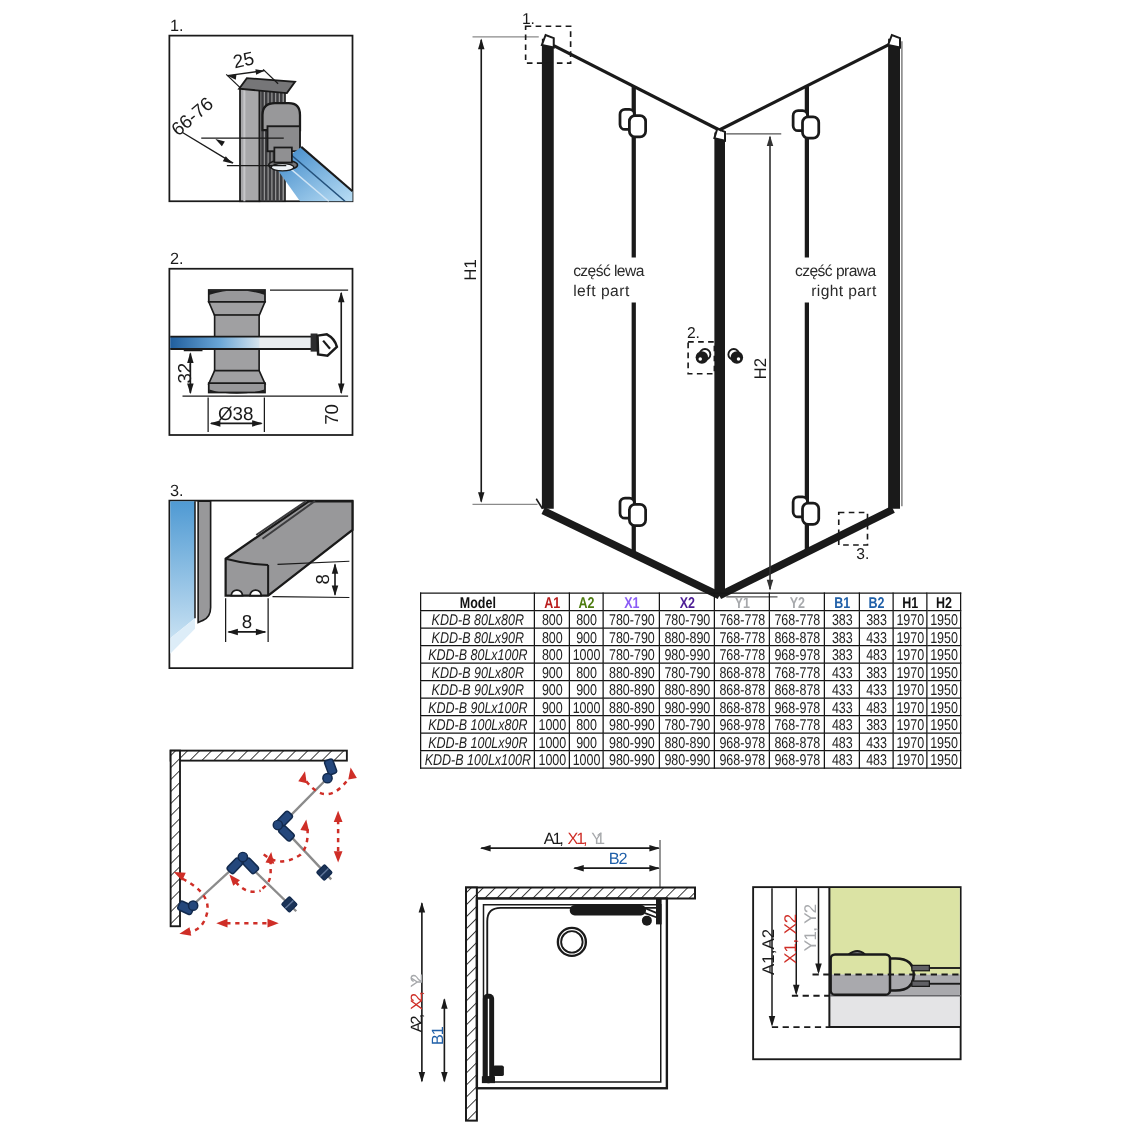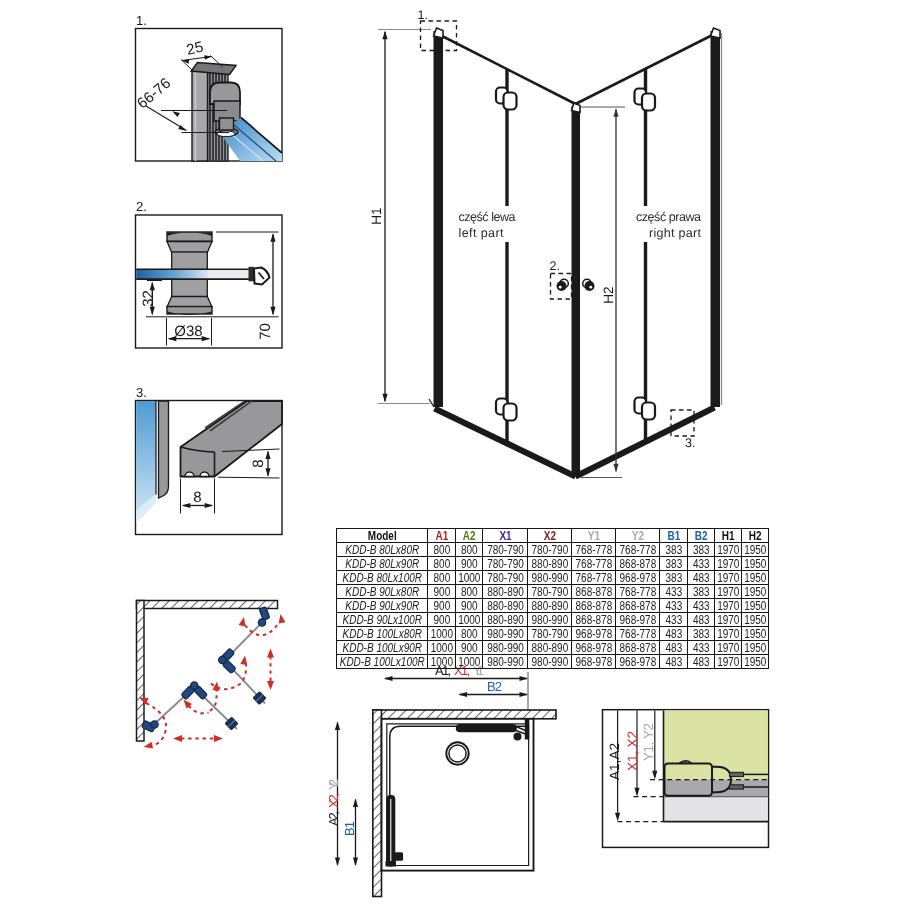--- a/index.html
+++ b/index.html
@@ -1,17 +1,17 @@
 <!DOCTYPE html>
 <html><head><meta charset="utf-8">
 <style>
 html,body{margin:0;padding:0;background:#fff}
 #c{position:relative;width:906px;height:906px;overflow:hidden;font-family:"Liberation Sans",sans-serif;transform:translateZ(0)}
 svg text{text-rendering:geometricPrecision}
-#spec{position:absolute;left:336px;top:528px;border-collapse:collapse;table-layout:fixed;width:432px}
+#spec{position:absolute;left:336px;top:474px;border-collapse:collapse;table-layout:fixed;width:432px}
 #spec td{border:1.4px solid #161616;height:13.0px;padding:0;text-align:center;vertical-align:middle;
  font-size:12.5px;line-height:12px;color:#222;overflow:hidden;white-space:nowrap}
 #spec td span{display:block;width:125%;margin-left:-12.5%;transform:scaleX(0.8);transform-origin:center;text-align:center}
 #spec tr.hd td{font-weight:bold;height:13.2px}
 #spec td.mod{font-weight:normal;font-style:italic}
 </style></head>
 <body>
 <div id="c">
 <svg width="906" height="906" viewBox="0 0 906 906">
 <defs>
@@ -479,24 +479,24 @@
         <tr class="hd">
 <td style="width:90px;color:#111">
             <span>Model</span>
           </td>
 <td style="width:27px;color:#b91c1c">
             <span>A1</span>
           </td>
 <td style="width:26px;color:#4d7c0f">
             <span>A2</span>
           </td>
-<td style="width:44px;color:#4c1d95">
+<td style="width:44px;color:#8b5cf6">
             <span>X1</span>
           </td>
-<td style="width:43px;color:#7f1d1d">
+<td style="width:43px;color:#4c1d95">
             <span>X2</span>
           </td>
 <td style="width:43px;color:#a7a9ac">
             <span>Y1</span>
           </td>
 <td style="width:43px;color:#a7a9ac">
             <span>Y2</span>
           </td>
 <td style="width:27px;color:#1f5fa8">
             <span>B1</span>

